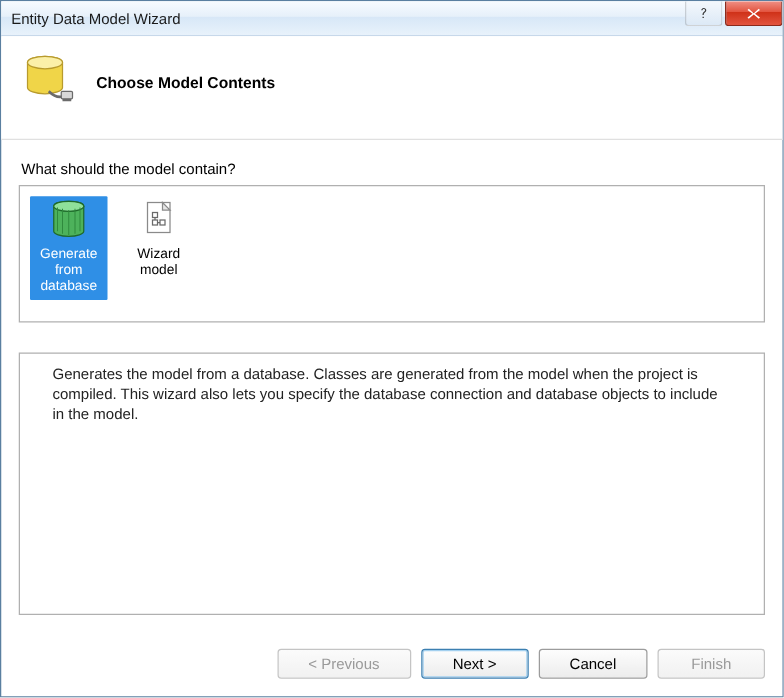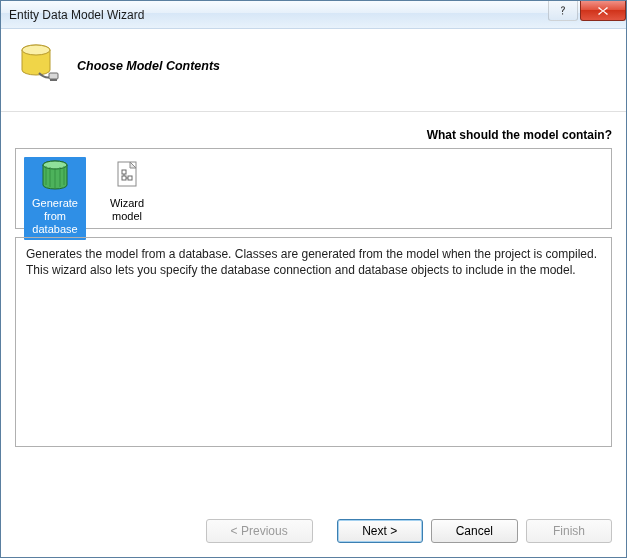--- a/index.html
+++ b/index.html
@@ -13,39 +13,39 @@
   .titlebar .title { flex: 1; font-size: 12px; color: #1a1a1a; }
   .titlebar .controls { display: flex; height: 100%; align-items: flex-start; }
   .titlebar .ctl { width: 30px; height: 20px; display: flex; align-items: center; justify-content: center; border: 1px solid rgba(0,0,0,0.15); border-top: none; margin-right: 0; background: linear-gradient(to bottom, #f4f8fc, #dce9f6); border-radius: 0 0 3px 3px; }
   .titlebar .ctl.help { margin-right: 2px; }
   .titlebar .ctl.close { width: 46px; background: linear-gradient(to bottom, #f08f84 0%, #e2543f 45%, #cf3118 46%, #e2543f 100%); border-color: #8a2a1c; }
   .titlebar .ctl svg { display: block; }
 
   
   .header { display: flex; align-items: center; gap: 16px; padding: 14px 18px 22px 18px; background: #fff; border-bottom: 1px solid #e0e0e0; }
   .header .db-icon { width: 42px; height: 46px; flex: 0 0 auto; }
-  .header .heading { font-weight: 600; font-size: 12.5px; font-style: italic; }
+  .header .heading { font-weight: 600; font-size: 12.5px; }
 
   
   .body { flex: 1 1 auto; padding: 12px 14px 0 14px; display: flex; flex-direction: column; }
-  .prompt { font-weight: 700; margin: 4px 0 6px 2px; font-size: 12px; text-align: right; }
+  .prompt { font-weight: 400; margin: 4px 0 6px 2px; font-size: 12px; }
 
-  .options-box { border: 1px solid #b0b0b0; height: 81px; padding: 8px 8px; display: flex; gap: 10px; align-items: flex-start; }
+  .options-box { border: 1px solid #b0b0b0; height: 110px; padding: 8px 8px; display: flex; gap: 10px; align-items: flex-start; }
   .option { width: 62px; display: flex; flex-direction: column; align-items: center; text-align: center; padding: 3px 2px 4px 2px; border-radius: 1px; cursor: default; }
   .option.selected { background: #2f8fe6; color: #fff; }
   .option .opt-ico { width: 34px; height: 34px; margin-bottom: 3px; display: flex; align-items: center; justify-content: center; }
   .option .opt-label { font-size: 11px; line-height: 13px; }
 
-  .desc-box { border: 1px solid #b0b0b0; margin-top: 8px; padding: 8px 10px; min-height: 210px; font-size: 12px; line-height: 16px; color: #222; }
+  .desc-box { border: 1px solid #b0b0b0; margin-top: 24px; padding: 8px 26px; min-height: 210px; font-size: 12px; line-height: 16px; color: #222; }
 
   
   .footer { padding: 12px 14px 14px 14px; display: flex; justify-content: flex-end; gap: 8px; }
   .btn { min-width: 86px; height: 24px; border: 1px solid #9c9c9c; background: linear-gradient(to bottom, #fdfdfd, #ececec); border-radius: 3px; font-size: 12px; display: inline-flex; align-items: center; justify-content: center; padding: 0 24px; cursor: default; }
   .btn.disabled { color: #9a9a9a; border-color: #c4c4c4; background: linear-gradient(to bottom, #fbfbfb, #f1f1f1); }
-  .btn.default { border-color: #3c7fb1; box-shadow: 0 0 0 1px #a3d0ef inset; margin-left: 16px; }
+  .btn.default { border-color: #3c7fb1; box-shadow: 0 0 0 1px #a3d0ef inset; }
 </style>
 </head>
 <body>
 
 <div class="window">
 
   <div class="titlebar">
     <div class="title">Entity Data Model Wizard</div>
     <div class="controls">
       <div class="ctl help">

